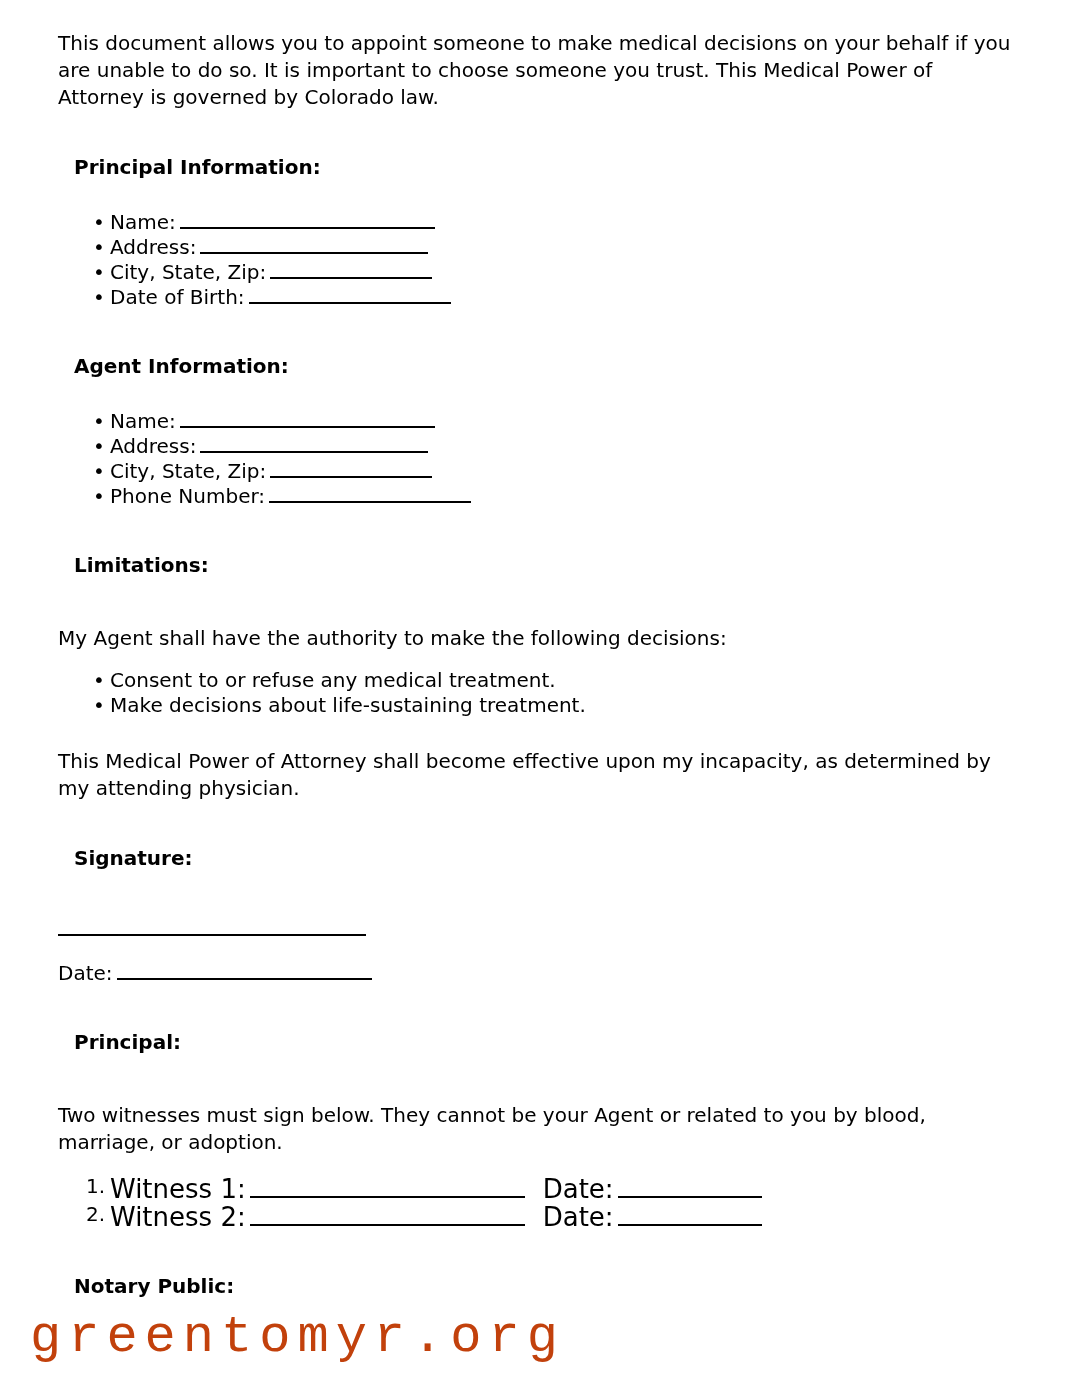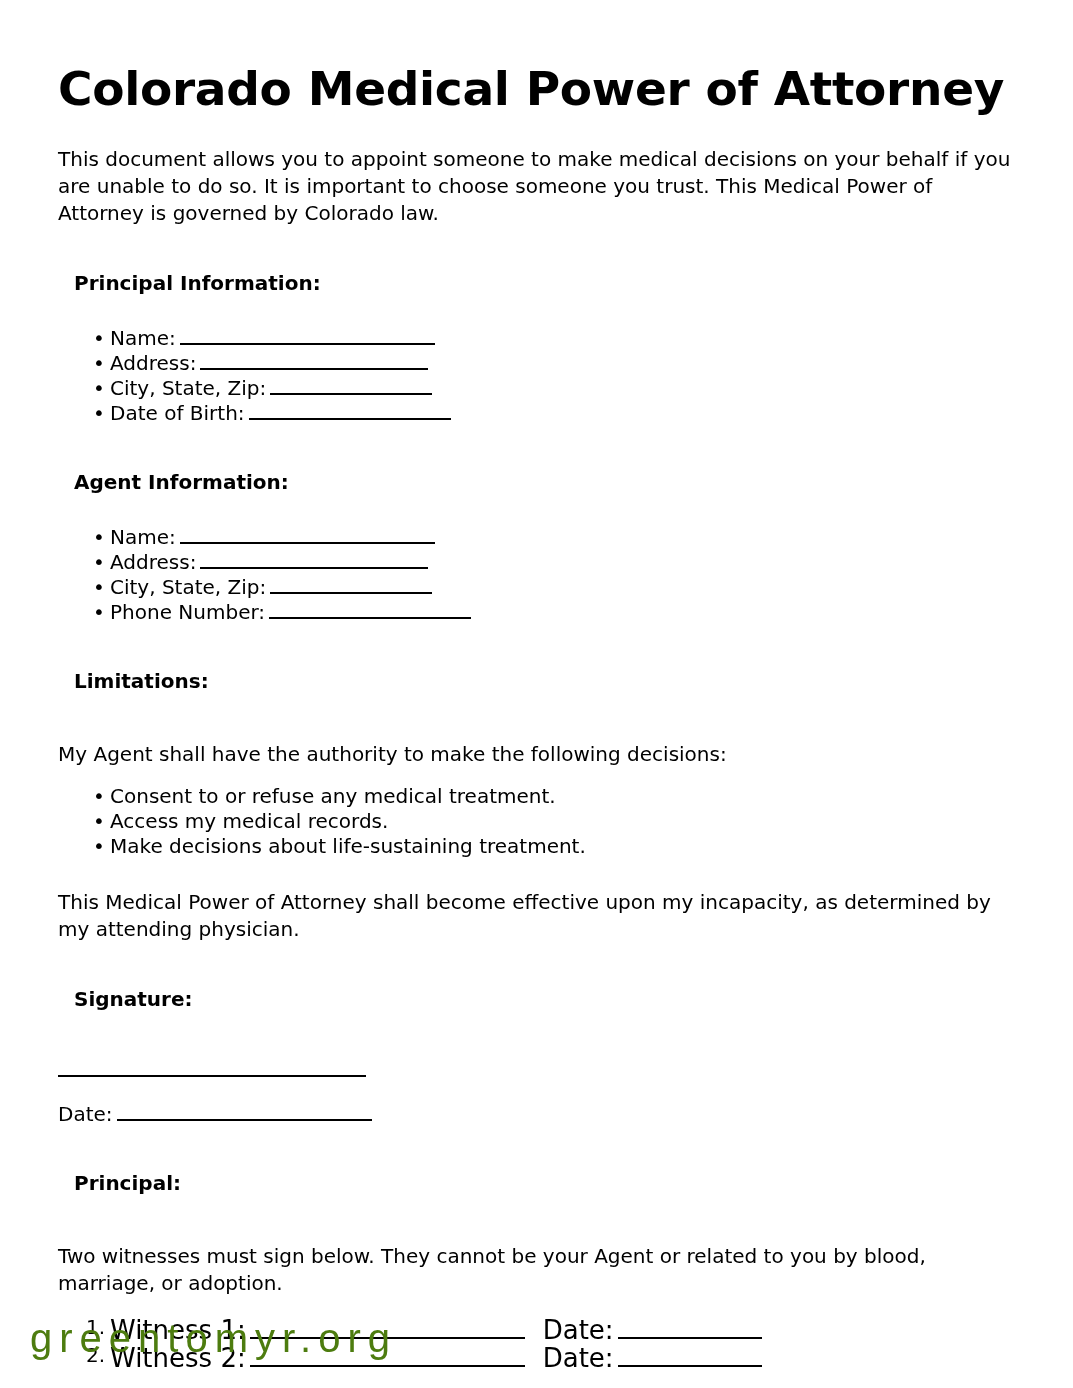--- a/index.html
+++ b/index.html
@@ -131,37 +131,36 @@
     white-space: nowrap;
   }
   .witness-date-gap {
     display: inline-block;
     width: 18px;
   }
   .watermark {
     position: absolute;
     left: 30px;
     top: 1316px;
-    font-family: Liberation Sans, sans-serif;
-    font-size: 40px;
+    font-family: Liberation Mono, monospace;
+    font-size: 52px;
     line-height: 44px;
     letter-spacing: 7px;
-    color: #4d7c0f;
+    color: #c2410c;
     white-space: nowrap;
     user-select: none;
   }
 </style>
 </head>
 <body>
 
 <div class="page">
 
   <div class="content">
 
-    <h1 class="doc-title">Colorado Medical Power of Attorney</h1>
 
     <p class="para">This document allows you to appoint someone to make medical decisions on your behalf if you are unable to do so. It is important to choose someone you trust. This Medical Power of Attorney is governed by Colorado law.</p>
 
     <h2 class="section-heading">Principal Information:</h2>
     <ul class="field-list">
       <li><span>Name:</span><span class="rule" style="width:255px"></span></li>
       <li><span>Address:</span><span class="rule" style="width:228px"></span></li>
       <li><span>City, State, Zip:</span><span class="rule" style="width:162px"></span></li>
       <li><span>Date of Birth:</span><span class="rule" style="width:202px"></span></li>
     </ul>
@@ -172,21 +171,20 @@
       <li><span>Address:</span><span class="rule" style="width:228px"></span></li>
       <li><span>City, State, Zip:</span><span class="rule" style="width:162px"></span></li>
       <li><span>Phone Number:</span><span class="rule" style="width:202px"></span></li>
     </ul>
 
 
     <h2 class="section-heading">Limitations:</h2>
     <p class="para">My Agent shall have the authority to make the following decisions:</p>
     <ul class="bullet-list">
       <li>Consent to or refuse any medical treatment.</li>
-      <li>Access my medical records.</li>
       <li>Make decisions about life-sustaining treatment.</li>
     </ul>
 
     <p class="para">This Medical Power of Attorney shall become effective upon my incapacity, as determined by my attending physician.</p>
 
     <h2 class="section-heading">Signature:</h2>
     <div class="sig-block">
       <span class="sig-rule"></span>
       <div class="date-line"><span>Date:</span><span class="rule" style="width:255px"></span></div>
     </div>

